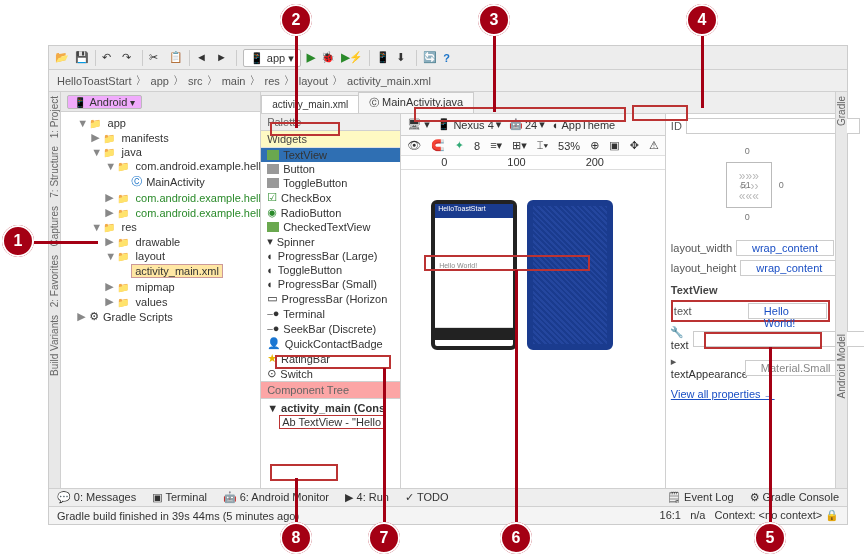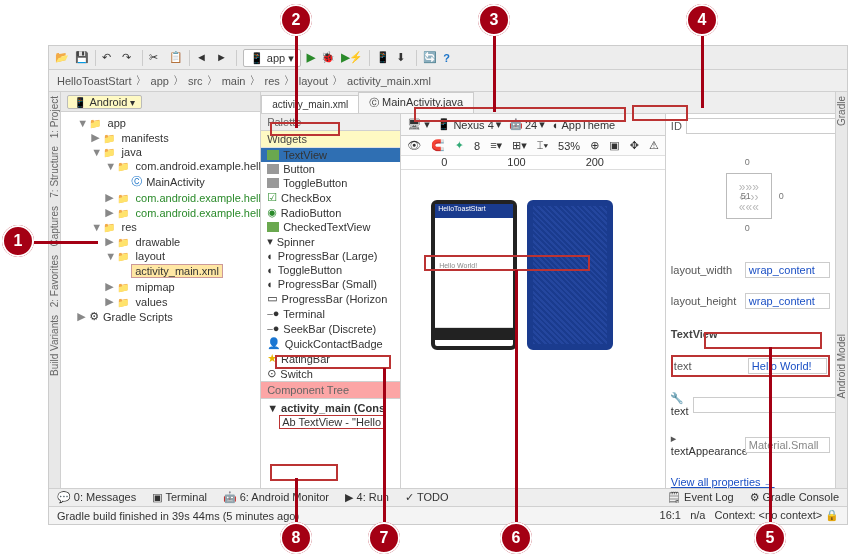--- a/index.html
+++ b/index.html
@@ -17,21 +17,21 @@
     .crumb-left { display:flex; align-items:center; gap:2px; padding-left:6px; flex:1; }
     .crumb-left span { padding:0 2px; color:#555; }
     .center-row { display:flex; height:432px; }
     
     .vtabs-left, .vtabs-right { width:18px; background:#e8e8e8; border-right:1px solid #d0d0d0; position:relative; }
     .vtabs-right { border-right:none; border-left:1px solid #d0d0d0; }
     .vtab { writing-mode:vertical-rl; transform:rotate(180deg); font-size:10px; color:#666; padding:4px 0; text-align:center; cursor:pointer; }
     
     .project { width:200px; background:#fff; border-right:1px solid #d0d0d0; display:flex; flex-direction:column; }
     .project-hdr { height:20px; background:#e9e9e9; border-bottom:1px solid #d0d0d0; display:flex; align-items:center; padding:0 6px; }
-    .project-hdr .sel { background:#fef9c3; border:1px solid #bbb; padding:0 6px; border-radius:2px; font-size:10px; }
+    .project-hdr .sel { background:#f0abfc; border:1px solid #bbb; padding:0 6px; border-radius:2px; font-size:10px; }
     .tree { flex:1; padding:4px 2px; overflow:hidden; }
     .tree ul { list-style:none; padding-left:14px; }
     .tree li { white-space:nowrap; padding:1px 0; display:flex; align-items:center; gap:4px; }
     .tree .arr { width:8px; display:inline-block; color:#888; }
     .tree .folder::before { content:"📁"; font-size:10px; margin-right:2px;}
     .tree .highlight { background:#ffe7a3; border:1px solid #c99; padding:0 3px; }
     
     .editor { flex:1; display:flex; flex-direction:column; background:#fff; }
     .file-tabs { height:22px; background:#eee; border-bottom:1px solid #d0d0d0; display:flex; align-items:flex-end; }
     .file-tab { padding:3px 10px; border:1px solid #ccc; border-bottom:none; background:#f7f7f7; margin-right:-1px; font-size:10px; }
@@ -63,24 +63,24 @@
     .device { position:absolute; left:30px; top:30px; width:86px; height:150px; border:4px solid #222; border-radius:6px; background:#fff; }
     .device .bar { height:14px; background:#1a3b8e; color:#fff; font-size:7px; padding:1px 3px; }
     .device .body { height:110px; background:#fff; border-bottom:1px solid #ddd; position:relative;}
     .device .body .tv { position:absolute; left:4px; top:44px; font-size:7px; color:#888; }
     .device .nav { height:12px; background:#222; }
     .blueprint { position:absolute; left:126px; top:30px; width:86px; height:150px; border:4px solid #1a3b8e; border-radius:6px; background:#1a3b8e; }
     .blueprint .inner { position:absolute; inset:2px; background:repeating-linear-gradient(45deg,#24469e,#24469e 2px,#1a3b8e 2px,#1a3b8e 4px); }
     
     .props { width:170px; border-left:1px solid #d0d0d0; background:#fff; display:flex; flex-direction:column; }
     .props-hdr { height:20px; background:#eee; border-bottom:1px solid #d0d0d0; padding:2px 6px; color:#555; display:flex; justify-content:space-between;}
-    .props-body { padding:4px 5px; font-size:10px; color:#555; display:flex; flex-direction:column; gap:15px;}
+    .props-body { padding:4px 5px; font-size:10px; color:#555; display:flex; flex-direction:column; gap:4px;}
     .props-body .row { display:flex; align-items:center; gap:4px; }
     .props-body .row label { width:70px; color:#555; }
-    .props-body .row .val { flex:1; border:1px solid #ccc; padding:1px 3px; color:#1a4fc4; background:#fff; height:16px; }
+    .props-body .row .val { flex:1; border:1px solid #ccc; padding:1px 15px; color:#1a4fc4; background:#fff; height:16px; }
     .props-body .constraint-box { height:90px; border:0; position:relative; margin:4px 0;}
     .props-body .constraint-box .sq { position:absolute; left:55px; top:20px; width:46px; height:46px; border:1px solid #bbb;}
     .props-body .constraint-box .z { position:absolute; font-size:9px; color:#777;}
     .props-body .section { font-weight:bold; color:#444; padding-top:4px;}
     .props-body .link { color:#1a4fc4; text-decoration:underline; padding-top:4px;}
     .props-body .hl-row { border:2px solid #b33; padding:1px; }
     
     .bottom-tabs { position:absolute; left:0; right:0; bottom:18px; height:18px; background:#eee; border-top:1px solid #d0d0d0; display:flex; align-items:center; padding:0 8px; gap:16px; font-size:10px; color:#666;}
     .status { position:absolute; left:0; right:0; bottom:0; height:18px; background:#f4f4f4; border-top:1px solid #d0d0d0; display:flex; align-items:center; justify-content:space-between; padding:0 8px; font-size:10px; color:#666;}
     

